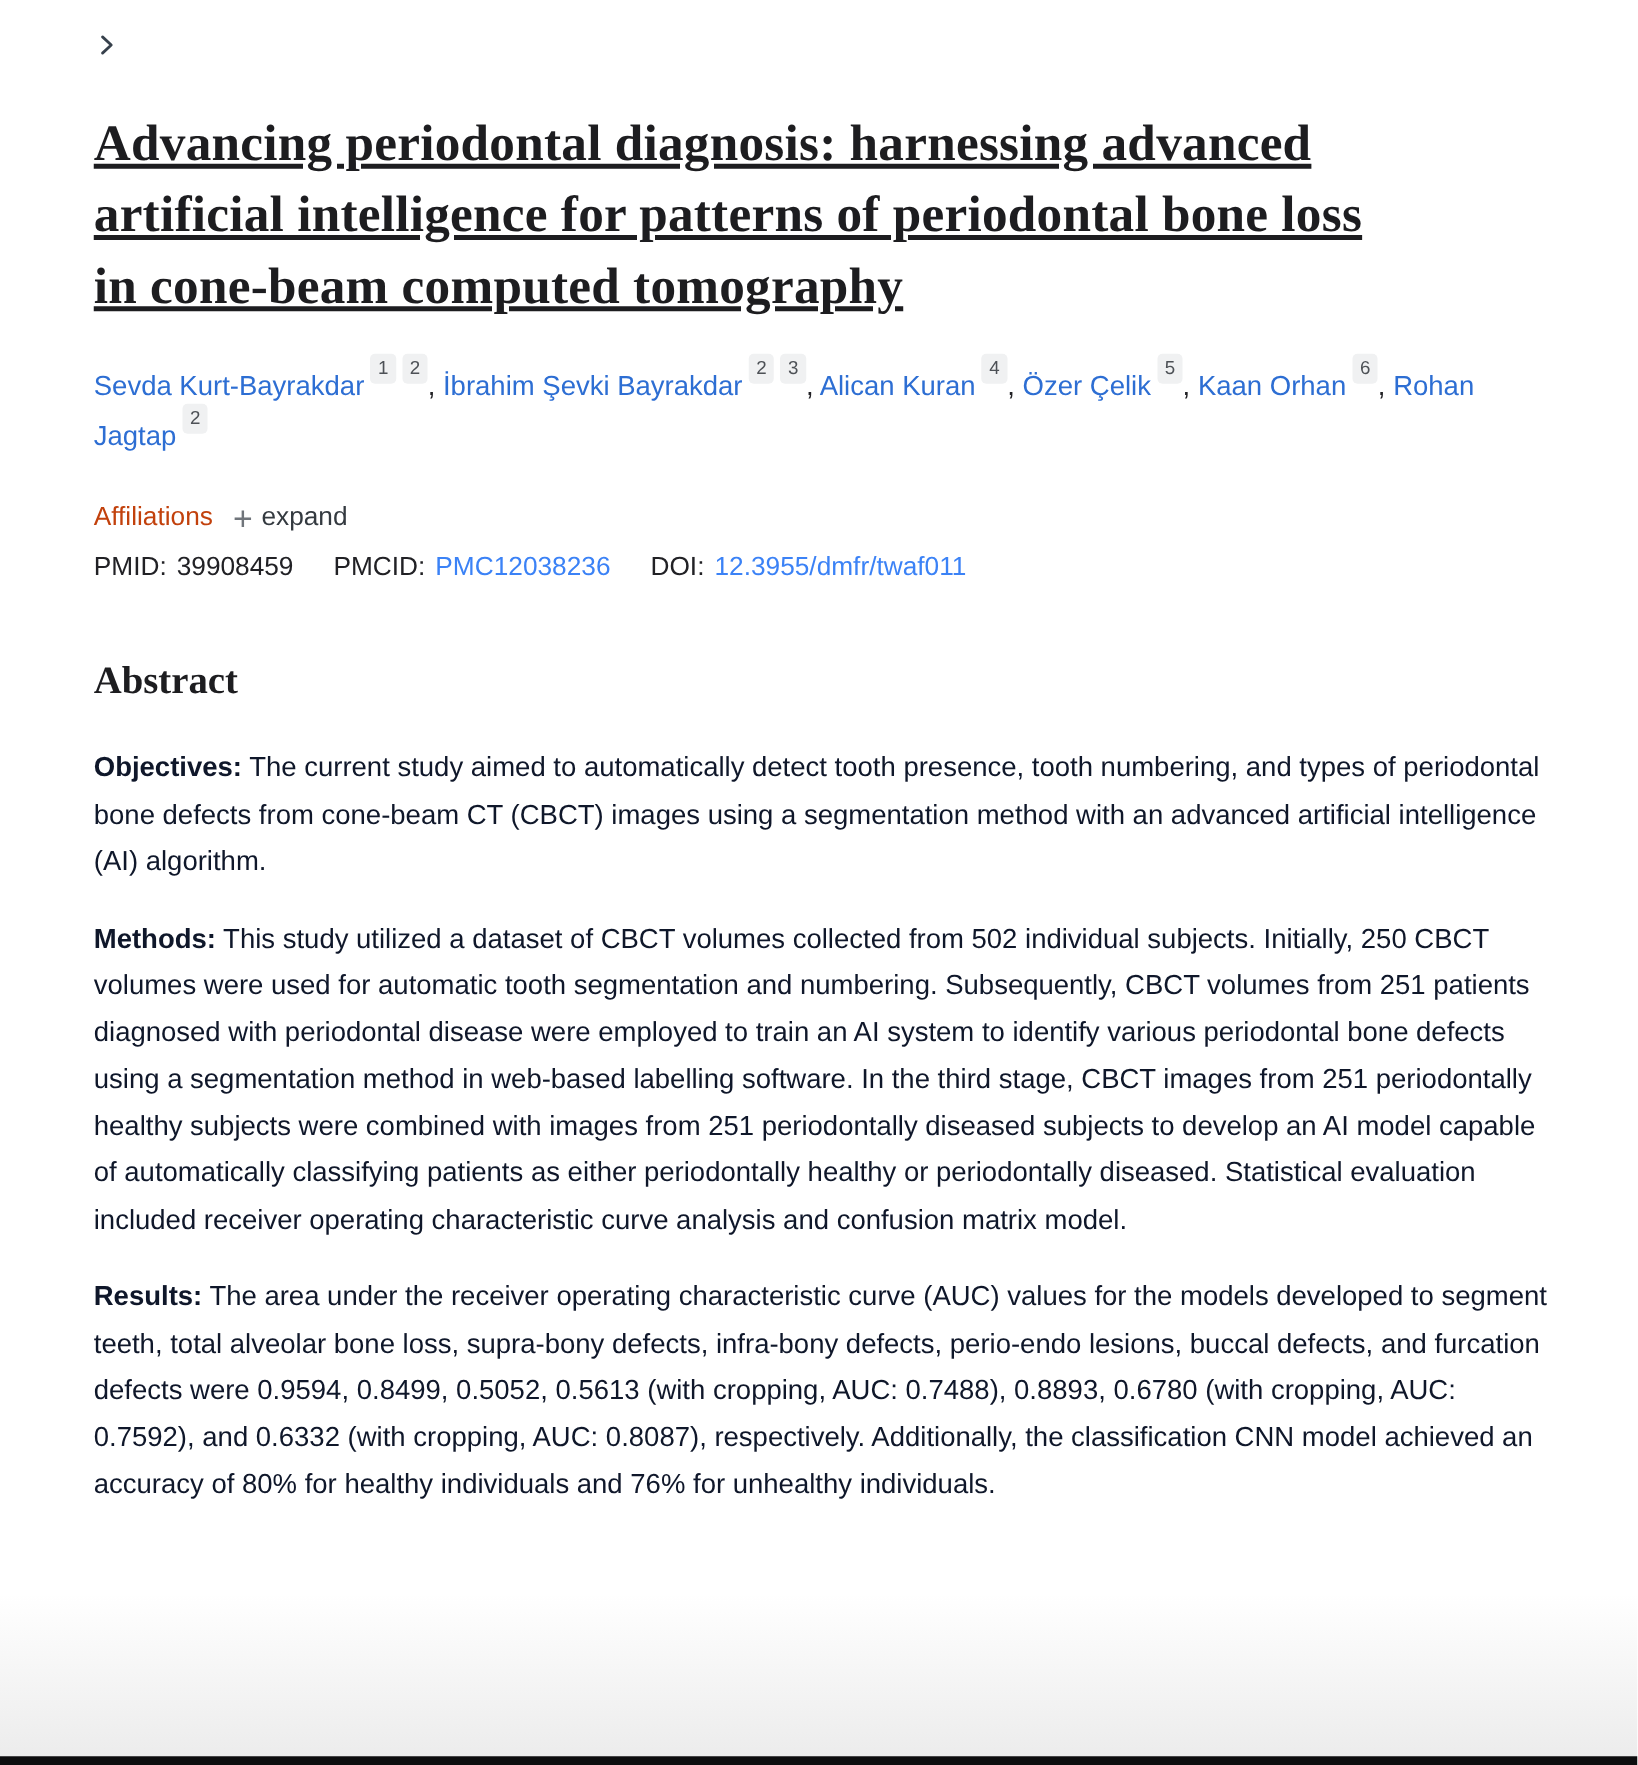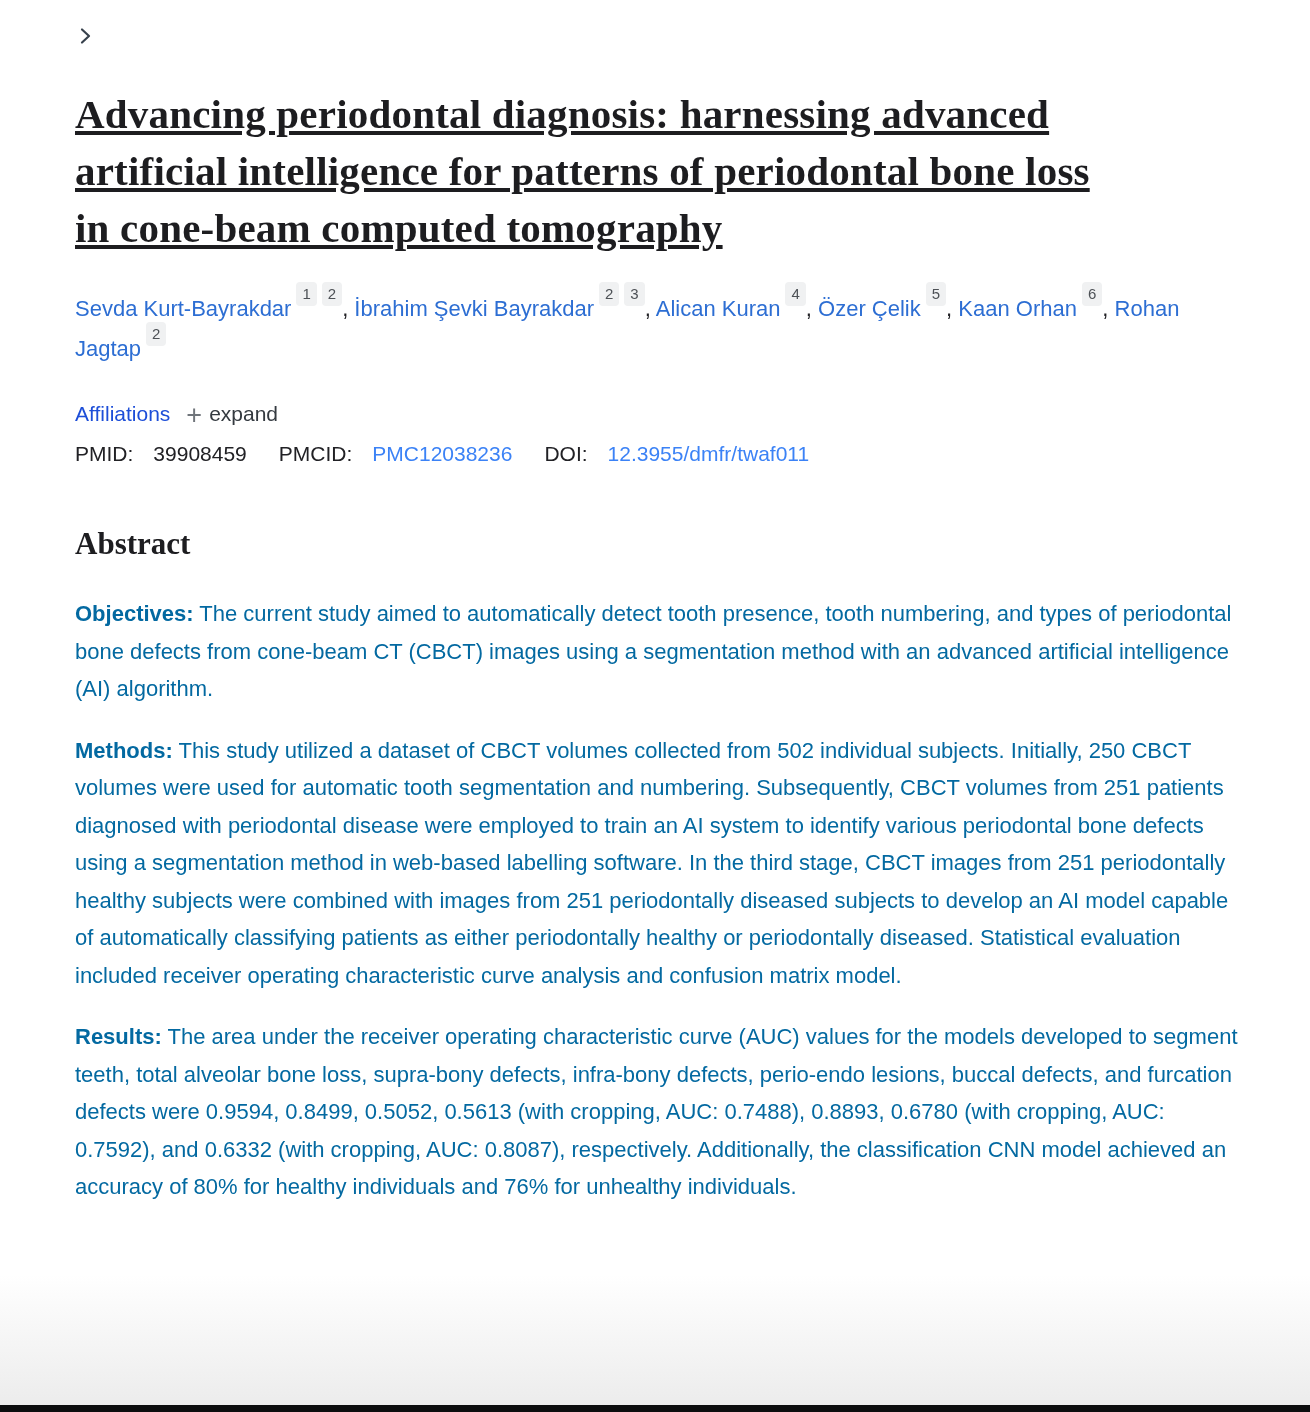--- a/index.html
+++ b/index.html
@@ -64,21 +64,21 @@
   .author-sep { color: #212125; }
 
   
   .affiliations {
     margin-top: 33px;
     display: flex;
     align-items: center;
     gap: 16px;
     font-size: 21px;
   }
-  .affiliations .aff-label { color: #1d4ed8; font-weight: 500; }
+  .affiliations .aff-label { color: #c2410c; font-weight: 500; }
   .expand-btn {
     display: inline-flex;
     align-items: center;
     gap: 7px;
     background: none;
     border: none;
     cursor: pointer;
     font-family: inherit;
     font-size: 21px;
     color: #343a40;
@@ -95,35 +95,35 @@
 
   
   .identifiers {
     margin-top: 16px;
     display: flex;
     gap: 32px;
     font-size: 21px;
     color: #212125;
   }
   .identifiers a { color: #3b82f6; text-decoration: none; }
-  .id-group { display: inline-flex; gap: 20px; }
+  .id-group { display: inline-flex; gap: 8px; }
 
   
   h2.abstract-heading {
     margin-top: 60px;
     font-family: "Liberation Serif", serif;
     font-weight: 700;
     font-size: 31px;
     color: #1d1d20;
   }
   .abstract-body { margin-top: 33px; }
   .abstract-body p {
     font-size: 22px;
     line-height: 37.5px;
-    color: #0369a1;
+    color: #0f172a;
     max-width: 1168px;
     margin-bottom: 24px;
   }
   .abstract-body p b { font-weight: 700; }
 
   
   .bottom-scrim {
     position: absolute;
     left: 0; right: 0;
     bottom: 7px;

